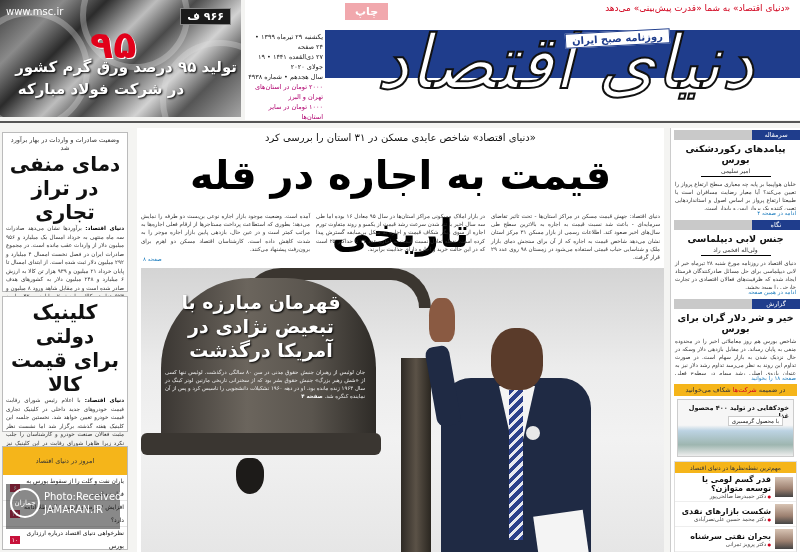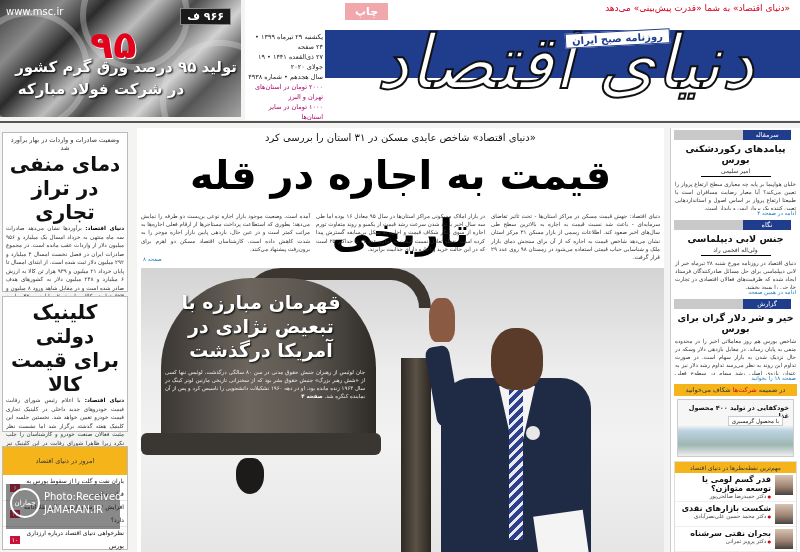--- a/index.html
+++ b/index.html
@@ -69,34 +69,34 @@
   .shirt { position: absolute; left: 68px; top: 88px; width: 36px; height: 80px; background: #f4f4f4; clip-path: polygon(0 0, 100% 0, 50% 100%); }
   .tie { position: absolute; left: 78px; top: 92px; width: 14px; height: 150px; background: repeating-linear-gradient(135deg, #2b3f8a 0 4px, #e8e8ee 4px 7px); }
   .head { position: absolute; left: 60px; top: 30px; width: 52px; height: 62px; background: #5a3b2a; border-radius: 45% 45% 40% 40%; }
   .arm { position: absolute; left: 0; top: 48px; width: 24px; height: 80px; background: #1f2a44; transform: rotate(-10deg); border-radius: 8px; }
   .hand { position: absolute; left: -2px; top: 0; width: 26px; height: 44px; background: #8a5a42; border-radius: 40% 40% 30% 30%; }
   .folder { position: absolute; left: 105px; top: 215px; width: 50px; height: 44px; background: #f4f4f4; transform: rotate(-8deg); }
   .pin { position: absolute; left: 95px; top: 128px; width: 14px; height: 14px; background: #e8e8e8; border-radius: 50%; }
 
   
   .right-col { position: absolute; left: 670px; top: 128px; width: 130px; height: 424px; background: #fff; border-left: 1px solid #ccc; }
-  .sec-bar { position: relative; height: 10px; background: #c9c9c9; margin: 2px 9px 0 3px; }
+  .sec-bar { position: relative; height: 10px; background: #c9c9c9; margin: 2px 0 0 3px; }
   .sec-bar span { position: absolute; right: 0; top: 0; height: 10px; width: 48px; background: #1f3d8c; color: #fff; font-size: 6.5px; line-height: 10px; text-align: center; }
   .r-title { font-size: 9.5px; font-weight: bold; text-align: center; margin-top: 3px; color: #111; }
   .r-author { font-size: 6px; text-align: center; color: #333; margin: 2px auto 0; width: 70px; border-bottom: 1px solid #000; padding-bottom: 2px; }
   .r-body { font-size: 5.5px; line-height: 8px; color: #333; padding: 3px 4px 0; text-align: justify; direction: rtl; }
   .r-more { font-size: 5.5px; color: #1a7bbd; padding: 0 4px; direction: rtl; }
   .orange-bar { margin: 3px 3px 0; background: #f5b51a; font-size: 6.5px; text-align: center; padding: 2px; color: #333; }
   .orange-bar em { color: #d1001c; font-style: normal; }
   .ad-thumb { margin: 3px 6px 0; height: 58px; border: 1px solid #ccc; background: linear-gradient(180deg, #f6f6f6 0%, #f6f6f6 45%, #bcd3e3 55%, #9eb6b0 80%, #eee 100%); position: relative; }
   .ad-thumb .t { position: absolute; right: 4px; top: 4px; font-size: 6.5px; font-weight: bold; color: #111; }
   .ad-thumb .s { position: absolute; right: 10px; top: 16px; font-size: 5.5px; background: #fff; border: 1px solid #ccc; padding: 1px 3px; }
   .op-box { margin: 4px 3px 0; border: 1px solid #ddd; }
   .op-head { background: #f5b51a; font-size: 6px; text-align: center; padding: 2px; color: #333; }
-  .op-row { display: flex; flex-direction: row-reverse; align-items: flex-start; padding: 2px 3px; border-bottom: 1px solid #eee; }
+  .op-row { display: flex; flex-direction: row-reverse; align-items: center; padding: 2px 3px; border-bottom: 1px solid #eee; }
   .op-row .face { width: 18px; height: 20px; background: linear-gradient(180deg, #d8c4b4 0%, #9c8070 60%, #444 100%); flex: none; margin-left: 4px; }
   .op-row .txt { flex: 1; direction: rtl; }
   .op-row .t { font-size: 8px; font-weight: bold; color: #111; }
   .op-row .a { font-size: 5.5px; color: #444; }
   .op-row .a::before { content: "● "; color: #d1001c; font-size: 4px; }
 </style>
 </head>
 <body>
 
 <div class="top-ad">

